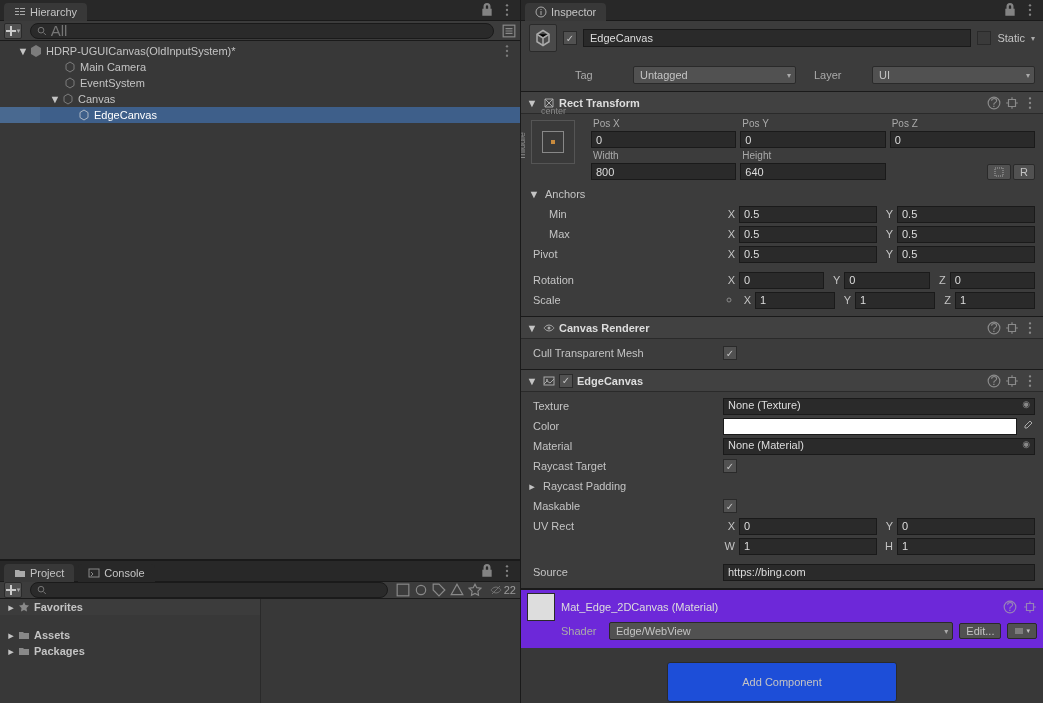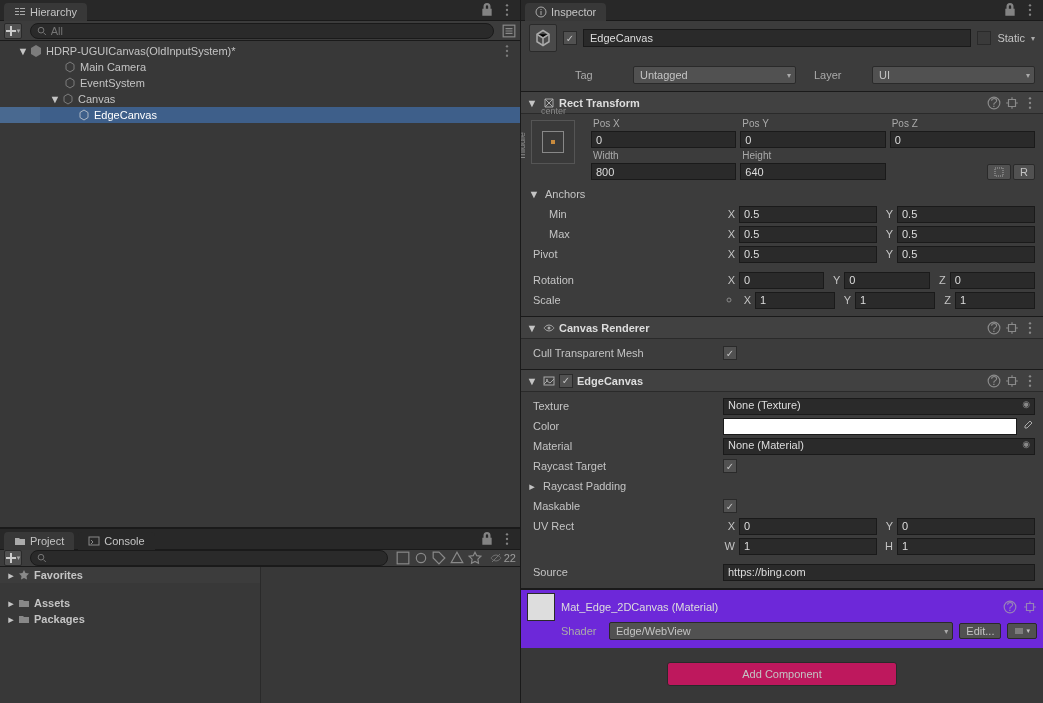--- a/index.html
+++ b/index.html
@@ -7,32 +7,32 @@
 .panel-left { width: 521px; display: flex; flex-direction: column; border-right: 1px solid #1a1a1a; }
 .panel-right { flex: 1; display: flex; flex-direction: column; }
 .tab-bar { height: 21px; background: #282828; display: flex; align-items: center; border-bottom: 1px solid #1a1a1a; position: relative; }
 .tab { background: #383838; padding: 3px 10px; border-radius: 4px 4px 0 0; margin-left: 4px; display: flex; align-items: center; gap: 4px; height: 18px; margin-top: 3px; }
 .tab-icon { width: 12px; height: 12px; display: inline-flex; }
 .tab-right-icons { margin-left: auto; display: flex; gap: 6px; padding-right: 6px; }
 .icon-btn { width: 14px; height: 14px; cursor: pointer; display: inline-flex; align-items: center; justify-content: center; opacity: 0.7; }
 .toolbar { height: 20px; background: #3c3c3c; display: flex; align-items: center; border-bottom: 1px solid #1a1a1a; padding: 0 4px; gap: 4px; }
 .toolbar-btn { width: 18px; height: 16px; background: #515151; border: 1px solid #2a2a2a; border-radius: 2px; display: flex; align-items: center; justify-content: center; cursor: pointer; }
 .search-box { flex: 1; height: 16px; background: #2a2a2a; border: 1px solid #1a1a1a; border-radius: 8px; display: flex; align-items: center; padding: 0 6px; gap: 4px; margin: 0 4px; }
-.search-box input { background: none; border: none; color: #888; outline: none; width: 100%; font-size: 11px; }
+.search-box input { background: none; border: none; color: #888; outline: none; width: 100%; font-size: 15px; }
 .tree { flex: 1; background: #383838; overflow: auto; padding-top: 2px; }
 .tree-row { height: 16px; display: flex; align-items: center; padding-left: 4px; position: relative; }
 .tree-row.root { padding-left: 18px; }
 .tree-row.child1 { padding-left: 64px; }
 .tree-row.child2 { padding-left: 64px; }
 .tree-row.selected { background: #3e5f8a; color: #fff; }
 .tree-row.selected::before { content: ''; position: absolute; left: 0; top: 0; bottom: 0; width: 40px; background: rgba(100,130,160,0.3); }
 .foldout { width: 10px; height: 10px; display: inline-flex; align-items: center; justify-content: center; margin-right: 2px; }
 .obj-icon { width: 12px; height: 12px; margin-right: 4px; display: inline-flex; opacity: 0.7; }
 .row-menu { margin-left: auto; margin-right: 6px; opacity: 0.6; }
-.project-panel { height: 176px; border-top: 2px solid #1a1a1a; display: flex; flex-direction: column; }
+.project-panel { height: 144px; border-top: 2px solid #1a1a1a; display: flex; flex-direction: column; }
 .proj-tree { flex: 1; background: #383838; overflow: auto; }
 .proj-row { height: 16px; display: flex; align-items: center; padding-left: 6px; }
 .proj-row.fav { background: #3c3c3c; }
 .split { display: flex; height: 100%; }
 .proj-left { width: 216px; border-right: 1px solid #2a2a2a; }
 .proj-right { flex: 1; }
 
 .insp-header { background: #3c3c3c; padding: 6px 8px; border-bottom: 1px solid #1a1a1a; }
 .insp-row1 { display: flex; align-items: center; gap: 6px; height: 22px; }
 .insp-cube { width: 28px; height: 28px; background: #4a4a4a; border: 1px solid #2a2a2a; border-radius: 2px; display: flex; align-items: center; justify-content: center; }
@@ -58,21 +58,21 @@
 .rect-head { color: #aaa; font-size: 10px; padding-left: 2px; }
 .obj-field { flex: 1; height: 17px; background: #2a2a2a; border: 1px solid #1a1a1a; padding: 0 4px; display: flex; position: relative; color: #ddd; }
 .obj-field::after { content: '◉'; position: absolute; right: 4px; font-size: 9px; color: #888; }
 .color-field { flex: 1; height: 17px; background: #fff; border: 1px solid #1a1a1a; }
 .color-wrap { display: flex; align-items: center; flex: 1; gap: 2px; }
 .eyedrop { width: 16px; height: 17px; display: flex; align-items: center; justify-content: center; }
 .material-footer { background: #6d28d9; padding: 6px; border-top: 1px solid #1a1a1a; }
 .mat-row { display: flex; align-items: center; gap: 6px; height: 22px; }
 .mat-swatch { width: 28px; height: 28px; background: #ddd; border: 1px solid #2a2a2a; }
 .add-comp-wrap { display: flex; justify-content: center; padding: 14px 0; background: #383838; }
-.add-comp-btn { width: 230px; height: 24px; background: #be185d; border: 1px solid #2a2a2a; border-radius: 3px; display: flex; align-items: center; justify-content: center; cursor: pointer; }
+.add-comp-btn { width: 230px; height: 40px; background: #1d4ed8; border: 1px solid #2a2a2a; border-radius: 3px; display: flex; align-items: center; justify-content: center; cursor: pointer; }
 .insp-scroll { flex: 1; overflow: auto; background: #383838; }
 .small-btn { height: 16px; padding: 0 6px; background: #515151; border: 1px solid #2a2a2a; border-radius: 2px; display: flex; align-items: center; font-size: 10px; }
 .anchor-side-label { writing-mode: vertical-rl; transform: rotate(180deg); font-size: 9px; color: #888; position: absolute; left: -12px; top: 14px; }
 .anchor-top-label { font-size: 9px; color: #888; position: absolute; top: -12px; left: 12px; }
 svg { display: block; }
 .ghost-count { display: flex; align-items: flex-end; gap: 2px; margin-left: 4px; opacity: 0.7; }
 </style>
 </head>
 <body>
 

